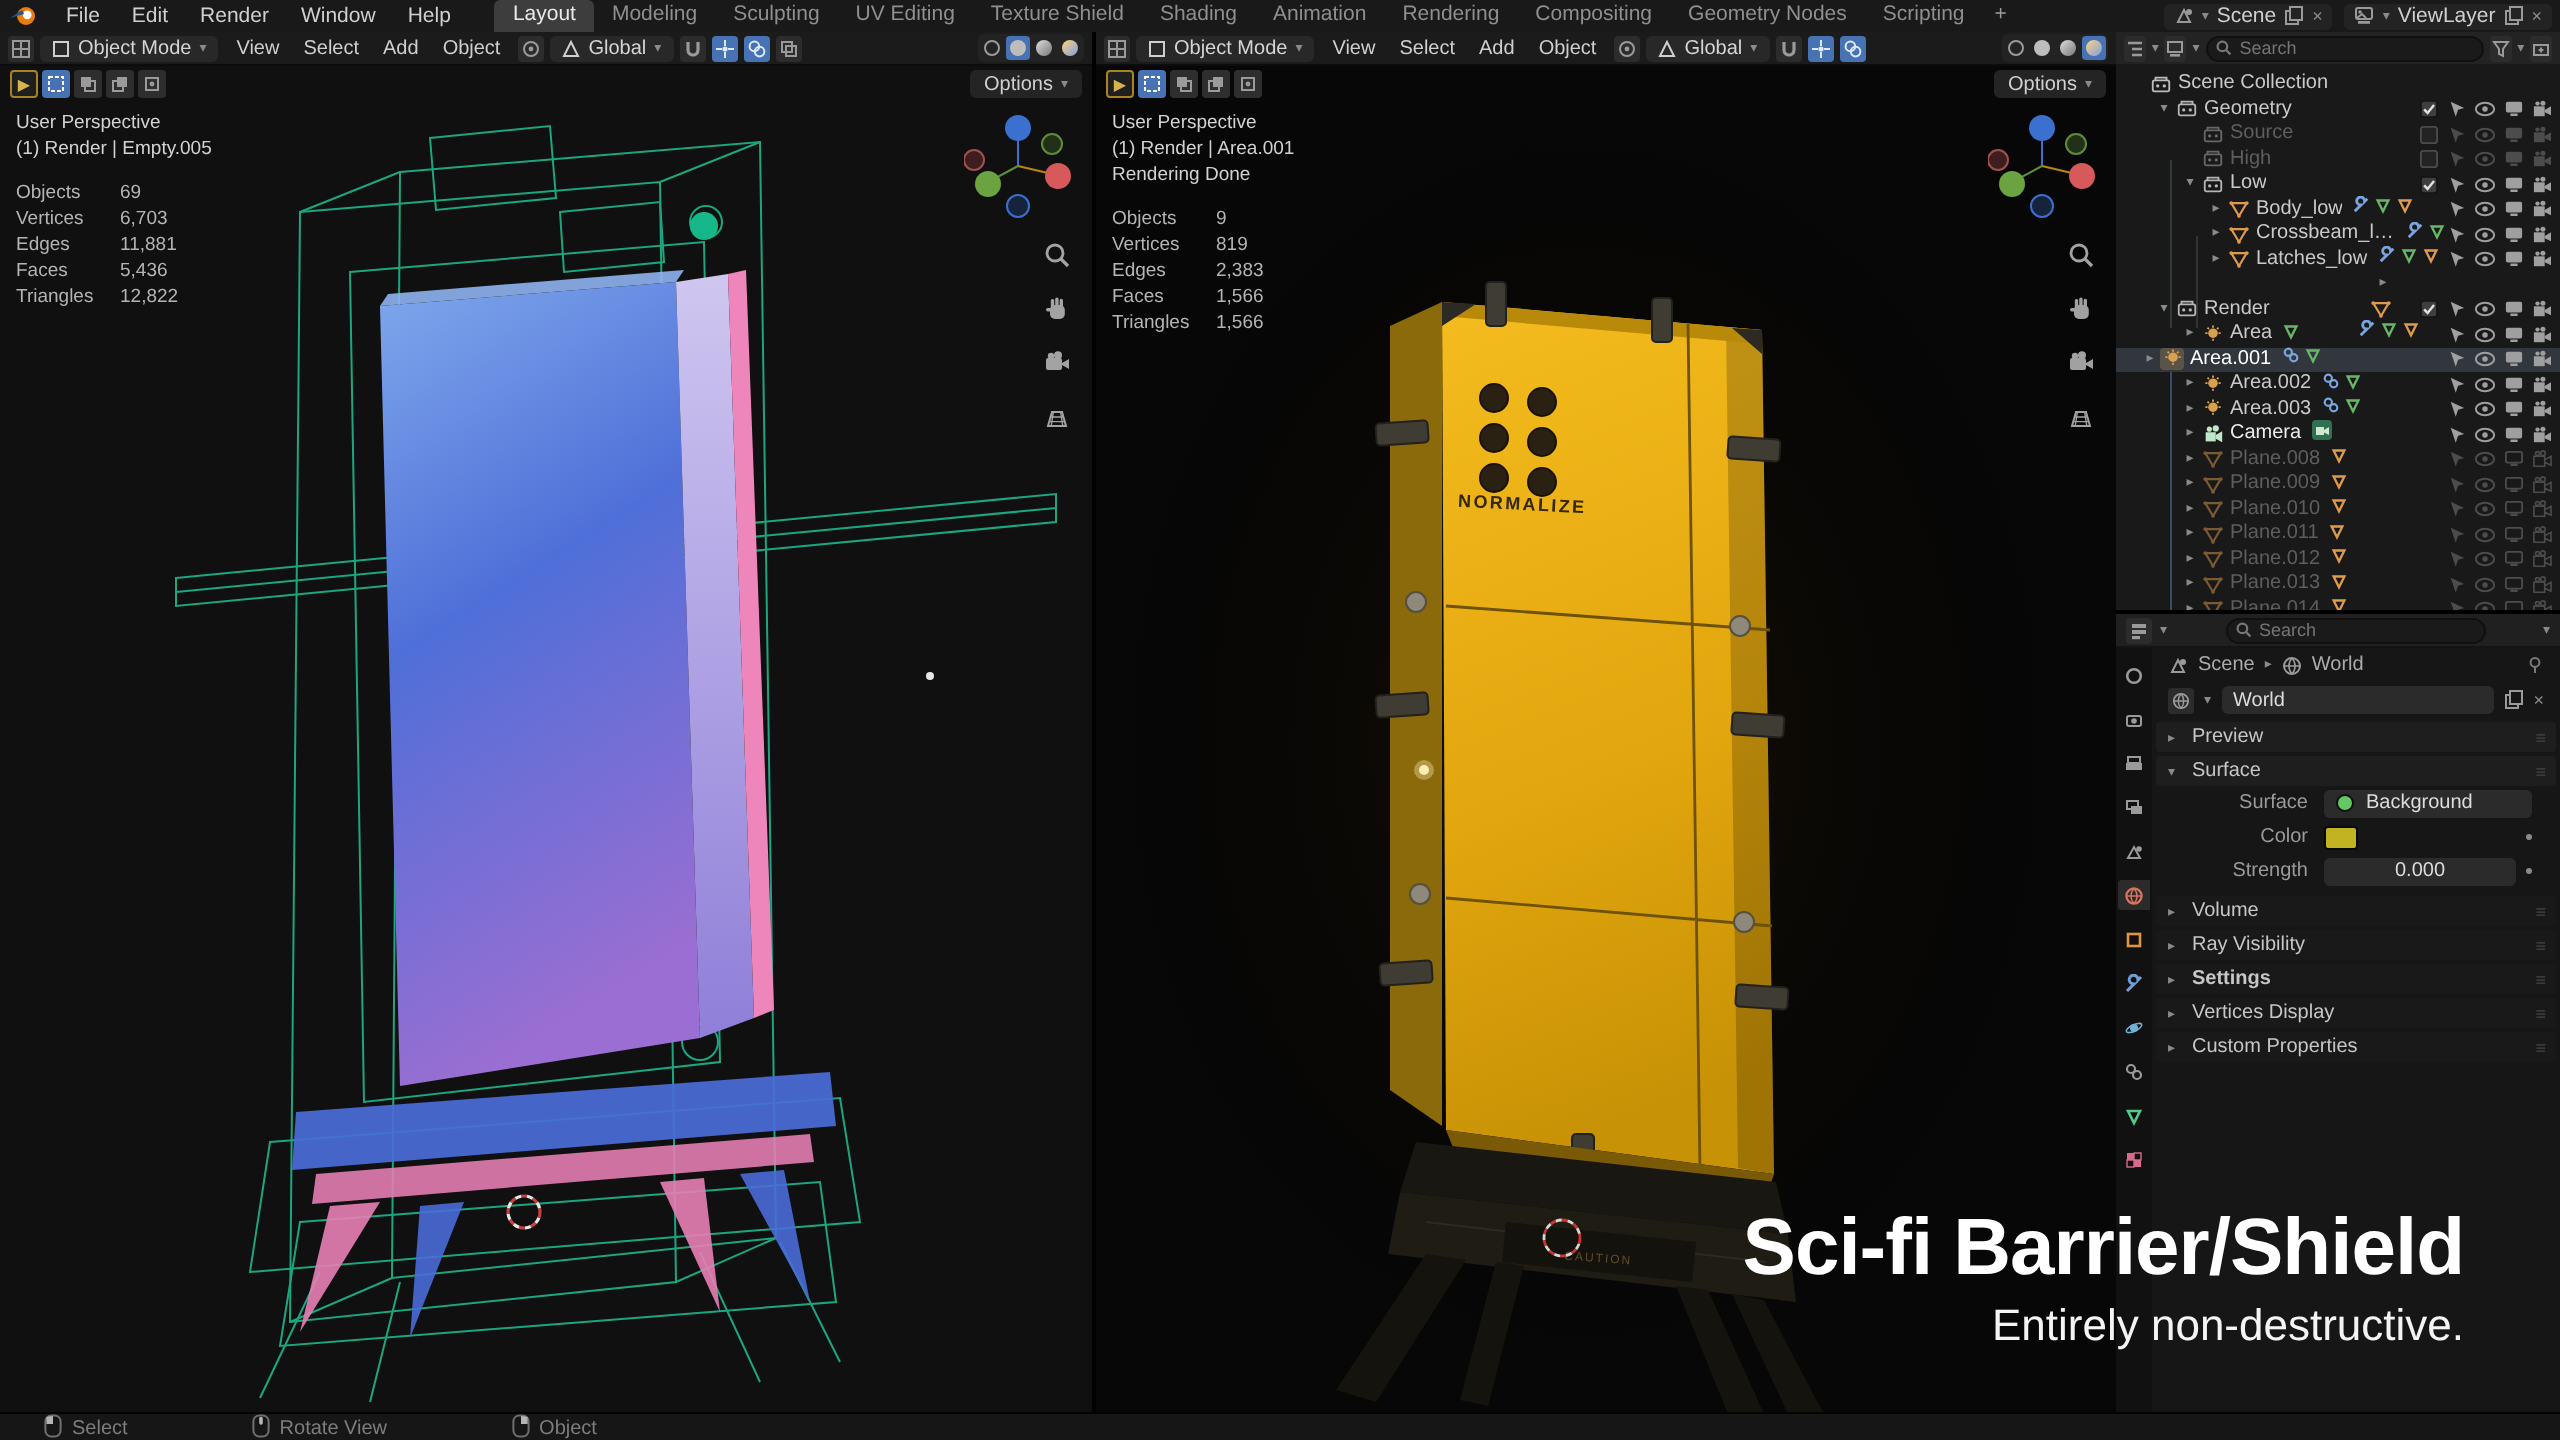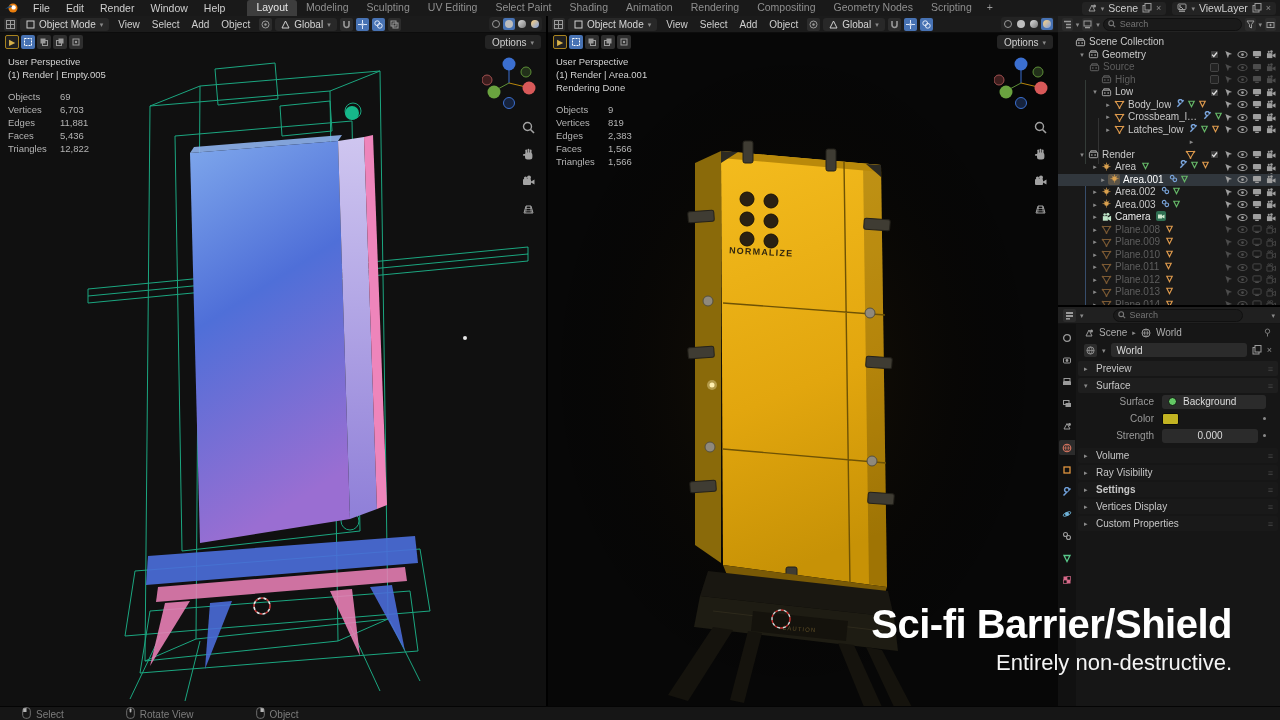--- a/index.html
+++ b/index.html
@@ -110,21 +110,21 @@
       <span class="menu">Edit</span>
       <span class="menu">Render</span>
       <span class="menu">Window</span>
       <span class="menu">Help</span>
     </nav>
   <div id="workspaces">
       <span class="ws active">Layout</span>
       <span class="ws">Modeling</span>
       <span class="ws">Sculpting</span>
       <span class="ws">UV Editing</span>
-      <span class="ws">Select Paint</span>
+      <span class="ws">Texture Shield</span>
       <span class="ws">Shading</span>
       <span class="ws">Animation</span>
       <span class="ws">Rendering</span>
       <span class="ws">Compositing</span>
       <span class="ws">Geometry Nodes</span>
       <span class="ws">Scripting</span>
     </div>
   <span class="ws add">+</span>
   <div id="topbar-right">
     <span class="tchip">
@@ -700,21 +700,21 @@
           <span class="tg">
             <svg width="10" height="9" viewBox="0 0 11 10">
               <path d="M1 3.5 h6 v5.5 H1 Z" fill="currentColor"></path>
               <path d="M7 5.5 L10.5 3.5 v5 L7 6.8 Z" fill="currentColor"></path>
               <circle cx="3" cy="2" r="1.2" fill="currentColor"></circle>
               <circle cx="6" cy="1.8" r="1.4" fill="currentColor"></circle>
             </svg>
           </span>
         </span>
       </div>
-      <div class="orow dim" style="padding-left: 20px;">
+      <div class="orow dim" style="padding-left: 32px;">
         <span class="arrow"></span>
         <span class="oicon">
           <svg width="11" height="11" viewBox="0 0 12 12">
             <rect x="1.5" y="3.5" width="9" height="6" rx="1" fill="none" stroke="#b5b5b5"></rect>
             <path d="M3 3.5 V2 h6 v1.5" fill="none" stroke="#b5b5b5"></path>
             <circle cx="4.2" cy="6.5" r=".9" fill="#b5b5b5"></circle>
             <circle cx="7.8" cy="6.5" r=".9" fill="#b5b5b5"></circle>
           </svg>
         </span>
         <span class="olabel">Source</span>
@@ -1117,21 +1117,21 @@
           <span class="tg">
             <svg width="10" height="9" viewBox="0 0 11 10">
               <path d="M1 3.5 h6 v5.5 H1 Z" fill="currentColor"></path>
               <path d="M7 5.5 L10.5 3.5 v5 L7 6.8 Z" fill="currentColor"></path>
               <circle cx="3" cy="2" r="1.2" fill="currentColor"></circle>
               <circle cx="6" cy="1.8" r="1.4" fill="currentColor"></circle>
             </svg>
           </span>
         </span>
       </div>
-      <div class="orow selected" style="padding-left: 40px;">
+      <div class="orow selected" style="padding-left: 12px;">
         <span class="arrow">▸</span>
         <span class="oicon" style="background: rgb(90, 83, 71); border-radius: 2px;">
           <svg width="11" height="11" viewBox="0 0 12 12">
             <circle cx="6" cy="5" r="2.6" fill="#d9a04e"></circle>
             <path d="M6 .8 V2 M6 8 V9.2 M1.8 5 H3 M9 5 H10.2 M3 2 l.8.8 M9 2 l-.8.8" stroke="#d9a04e"></path>
           </svg>
         </span>
         <span class="olabel">Area.001</span>
         <span class="badges">
           <span><svg width="9" height="9" viewBox="0 0 10 10">

